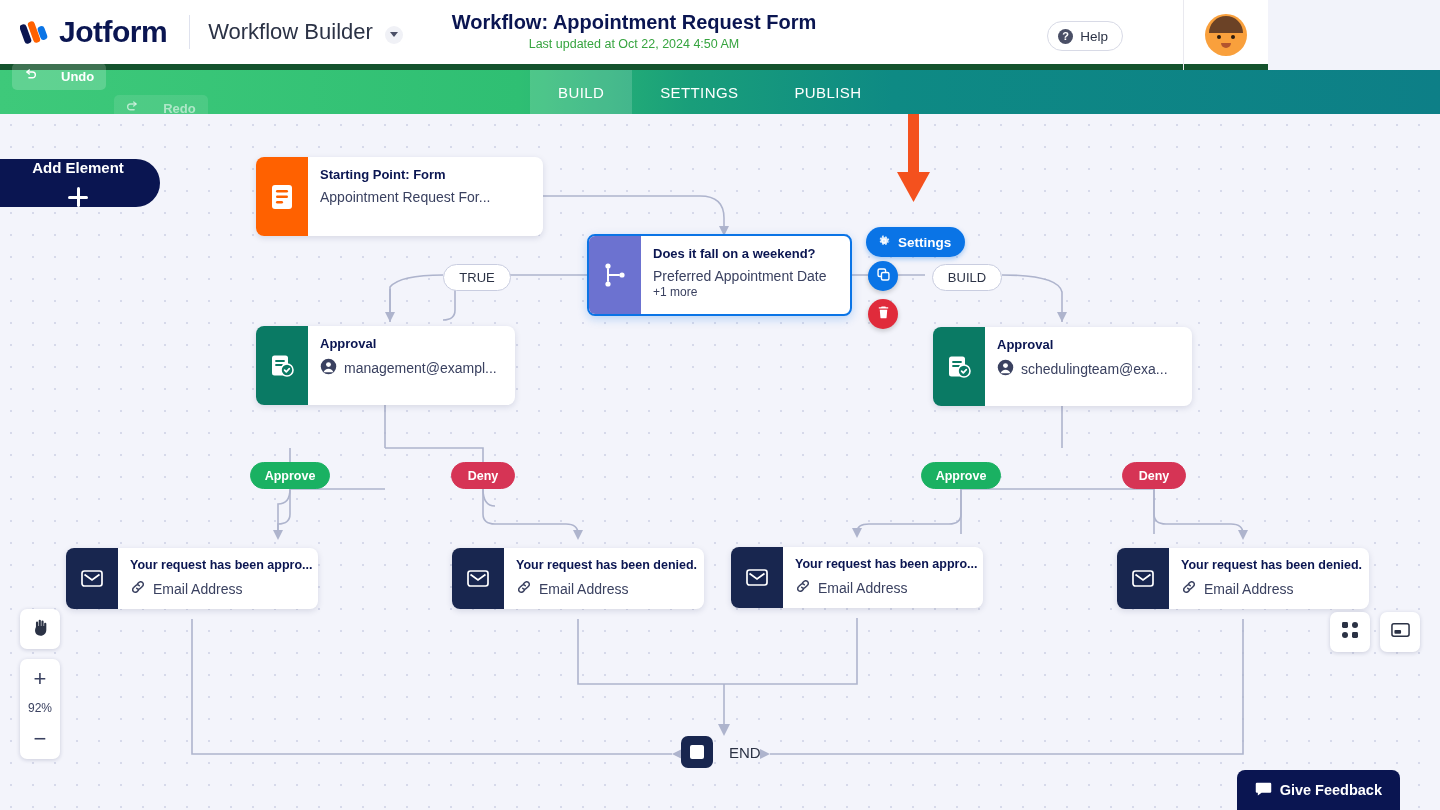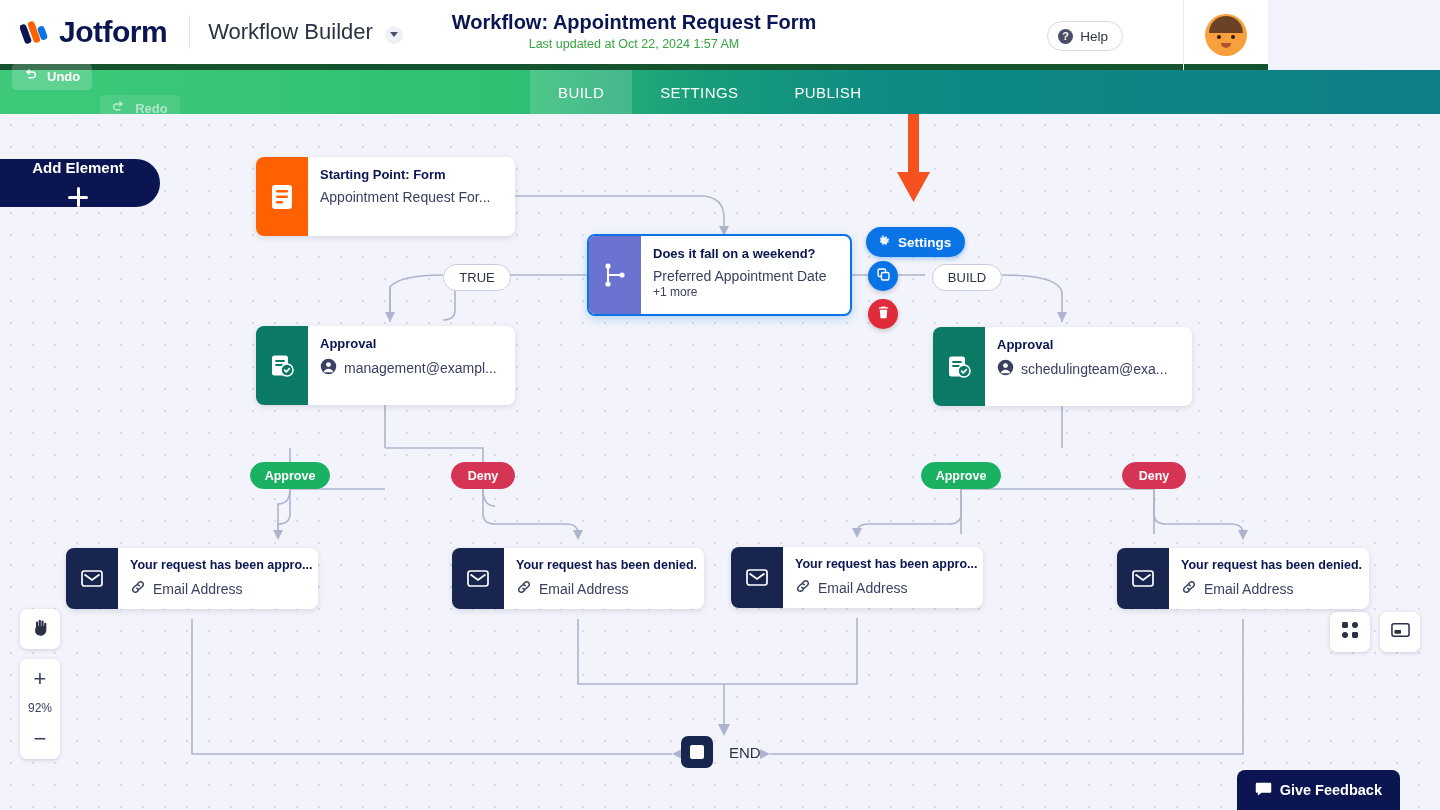--- a/index.html
+++ b/index.html
@@ -63,21 +63,21 @@
 
   
   .toolbar {
     position: absolute; top: 70px; left: 0; width: 1440px; height: 44px;
     background: linear-gradient(90deg,#3ec97a 0%, #2fbf73 36%, #199e7a 48%, #0e8a84 62%, #0d7f87 100%);
     display: flex; align-items: center;
   }
   .undo-redo { display: flex; gap: 8px; margin-left: 12px; }
   .tb-btn {
     height: 27px; padding: 0 12px; border-radius: 5px;
-    display: flex; align-items: center; gap: 10px;
+    display: flex; align-items: center; gap: 24px;
     font-size: 13px; font-weight: bold; color: #ffffff;
     background: rgba(255,255,255,0.18);
   }
   .tb-btn.disabled { color: rgba(255,255,255,0.55); background: rgba(255,255,255,0.10); margin-top: 32px; }
   .tb-tabs { position: absolute; left: 530px; top: 0; height: 44px; display: flex; }
   .tb-tab {
     height: 44px; padding: 0 28px; display: flex; align-items: center;
     font-size: 15px; font-weight: normal; color: #ffffff; letter-spacing: 0.4px;
   }
   .tb-tab.active { background: rgba(255,255,255,0.16); }
@@ -118,21 +118,21 @@
     width: 52px; flex: 0 0 52px; display: flex; align-items: center; justify-content: center;
   }
   .node .body { padding: 10px 12px 11px 12px; }
   .node .n-title { font-size: 13px; font-weight: bold; color: #0a1551; white-space: nowrap; }
   .node .n-sub {
     font-size: 14px; color: #3a4160; margin-top: 7px;
     display: flex; align-items: center; gap: 7px; white-space: nowrap;
   }
 
   
-  #node-start { left: 256px; top: 43px; width: 259px; height: 79px; }
+  #node-start { left: 256px; top: 43px; width: 287px; height: 79px; }
   #node-start .ico { background: #ff6100; }
   #node-cond {
     left: 587px; top: 120px; width: 265px; height: 82px;
     border: 2px solid #0a74e6; box-shadow: 0 3px 10px rgba(10,116,230,0.25);
   }
   #node-cond .ico { background: #6c72d0; }
   #node-appr1 { left: 256px; top: 212px; width: 259px; height: 79px; }
   #node-appr1 .ico { background: #0a7a64; }
   #node-appr2 { left: 933px; top: 213px; width: 259px; height: 79px; }
   #node-appr2 .ico { background: #0a7a64; }
@@ -232,21 +232,21 @@
       <span class="logo-text">Jotform</span>
     </div>
     <div class="divider-v"></div>
     <div>
       <span class="wb-label">Workflow Builder</span>
       <span class="chev"></span>
     </div>
 
     <div class="title-block">
       <div class="wf-title">Workflow: Appointment Request Form</div>
-      <div class="wf-sub">Last updated at Oct 22, 2024 1:57 AM</div>
+      <div class="wf-sub">Last updated at Oct 22, 2024 4:50 AM</div>
     </div>
 
     <div class="help-btn">
       <span class="q-icon">?</span>
       <span>Help</span>
     </div>
 
     <div class="avatar-wrap">
       <div class="avatar">
         <span class="hair"></span>

